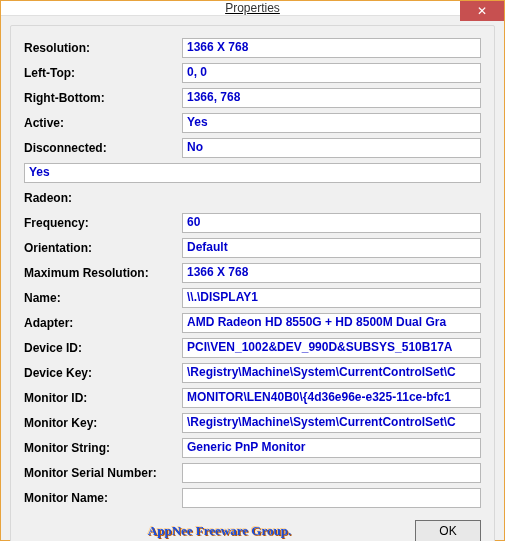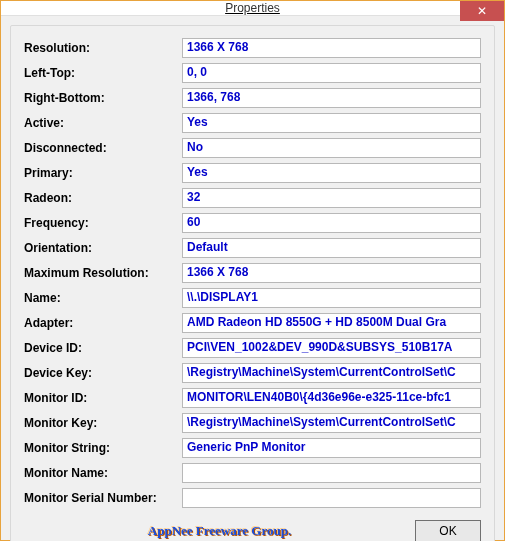--- a/index.html
+++ b/index.html
@@ -114,26 +114,24 @@
         </div>
         <div class="row">
           <div class="label">Active:</div>
           <input class="value-box" readonly="" value="Yes" style="">
         </div>
         <div class="row">
           <div class="label">Disconnected:</div>
           <input class="value-box" readonly="" value="No" style="">
         </div>
         <div class="row">
-          <div class="label">Primary:</div>
           <input class="value-box" readonly="" value="Yes" style="">
         </div>
         <div class="row">
           <div class="label">Radeon:</div>
-          <input class="value-box" readonly="" value="32" style="">
         </div>
         <div class="row">
           <div class="label">Frequency:</div>
           <input class="value-box" readonly="" value="60" style="">
         </div>
         <div class="row">
           <div class="label">Orientation:</div>
           <input class="value-box" readonly="" value="Default" style="">
         </div>
         <div class="row">
@@ -162,25 +160,25 @@
         </div>
         <div class="row">
           <div class="label">Monitor Key:</div>
           <input class="value-box" readonly="" value="\Registry\Machine\System\CurrentControlSet\C" style="">
         </div>
         <div class="row">
           <div class="label">Monitor String:</div>
           <input class="value-box" readonly="" value="Generic PnP Monitor" style="">
         </div>
         <div class="row">
-          <div class="label">Monitor Name:</div>
+          <div class="label">Monitor Serial Number:</div>
           <input class="value-box" readonly="" value="" style="">
         </div>
         <div class="row">
-          <div class="label">Monitor Serial Number:</div>
+          <div class="label">Monitor Name:</div>
           <input class="value-box" readonly="" value="" style="">
         </div>
       </div>
     <div class="footer">
       <div class="credit">AppNee Freeware Group.</div>
       <button class="ok-btn">OK</button>
     </div>
   </div>
 </div>
 

